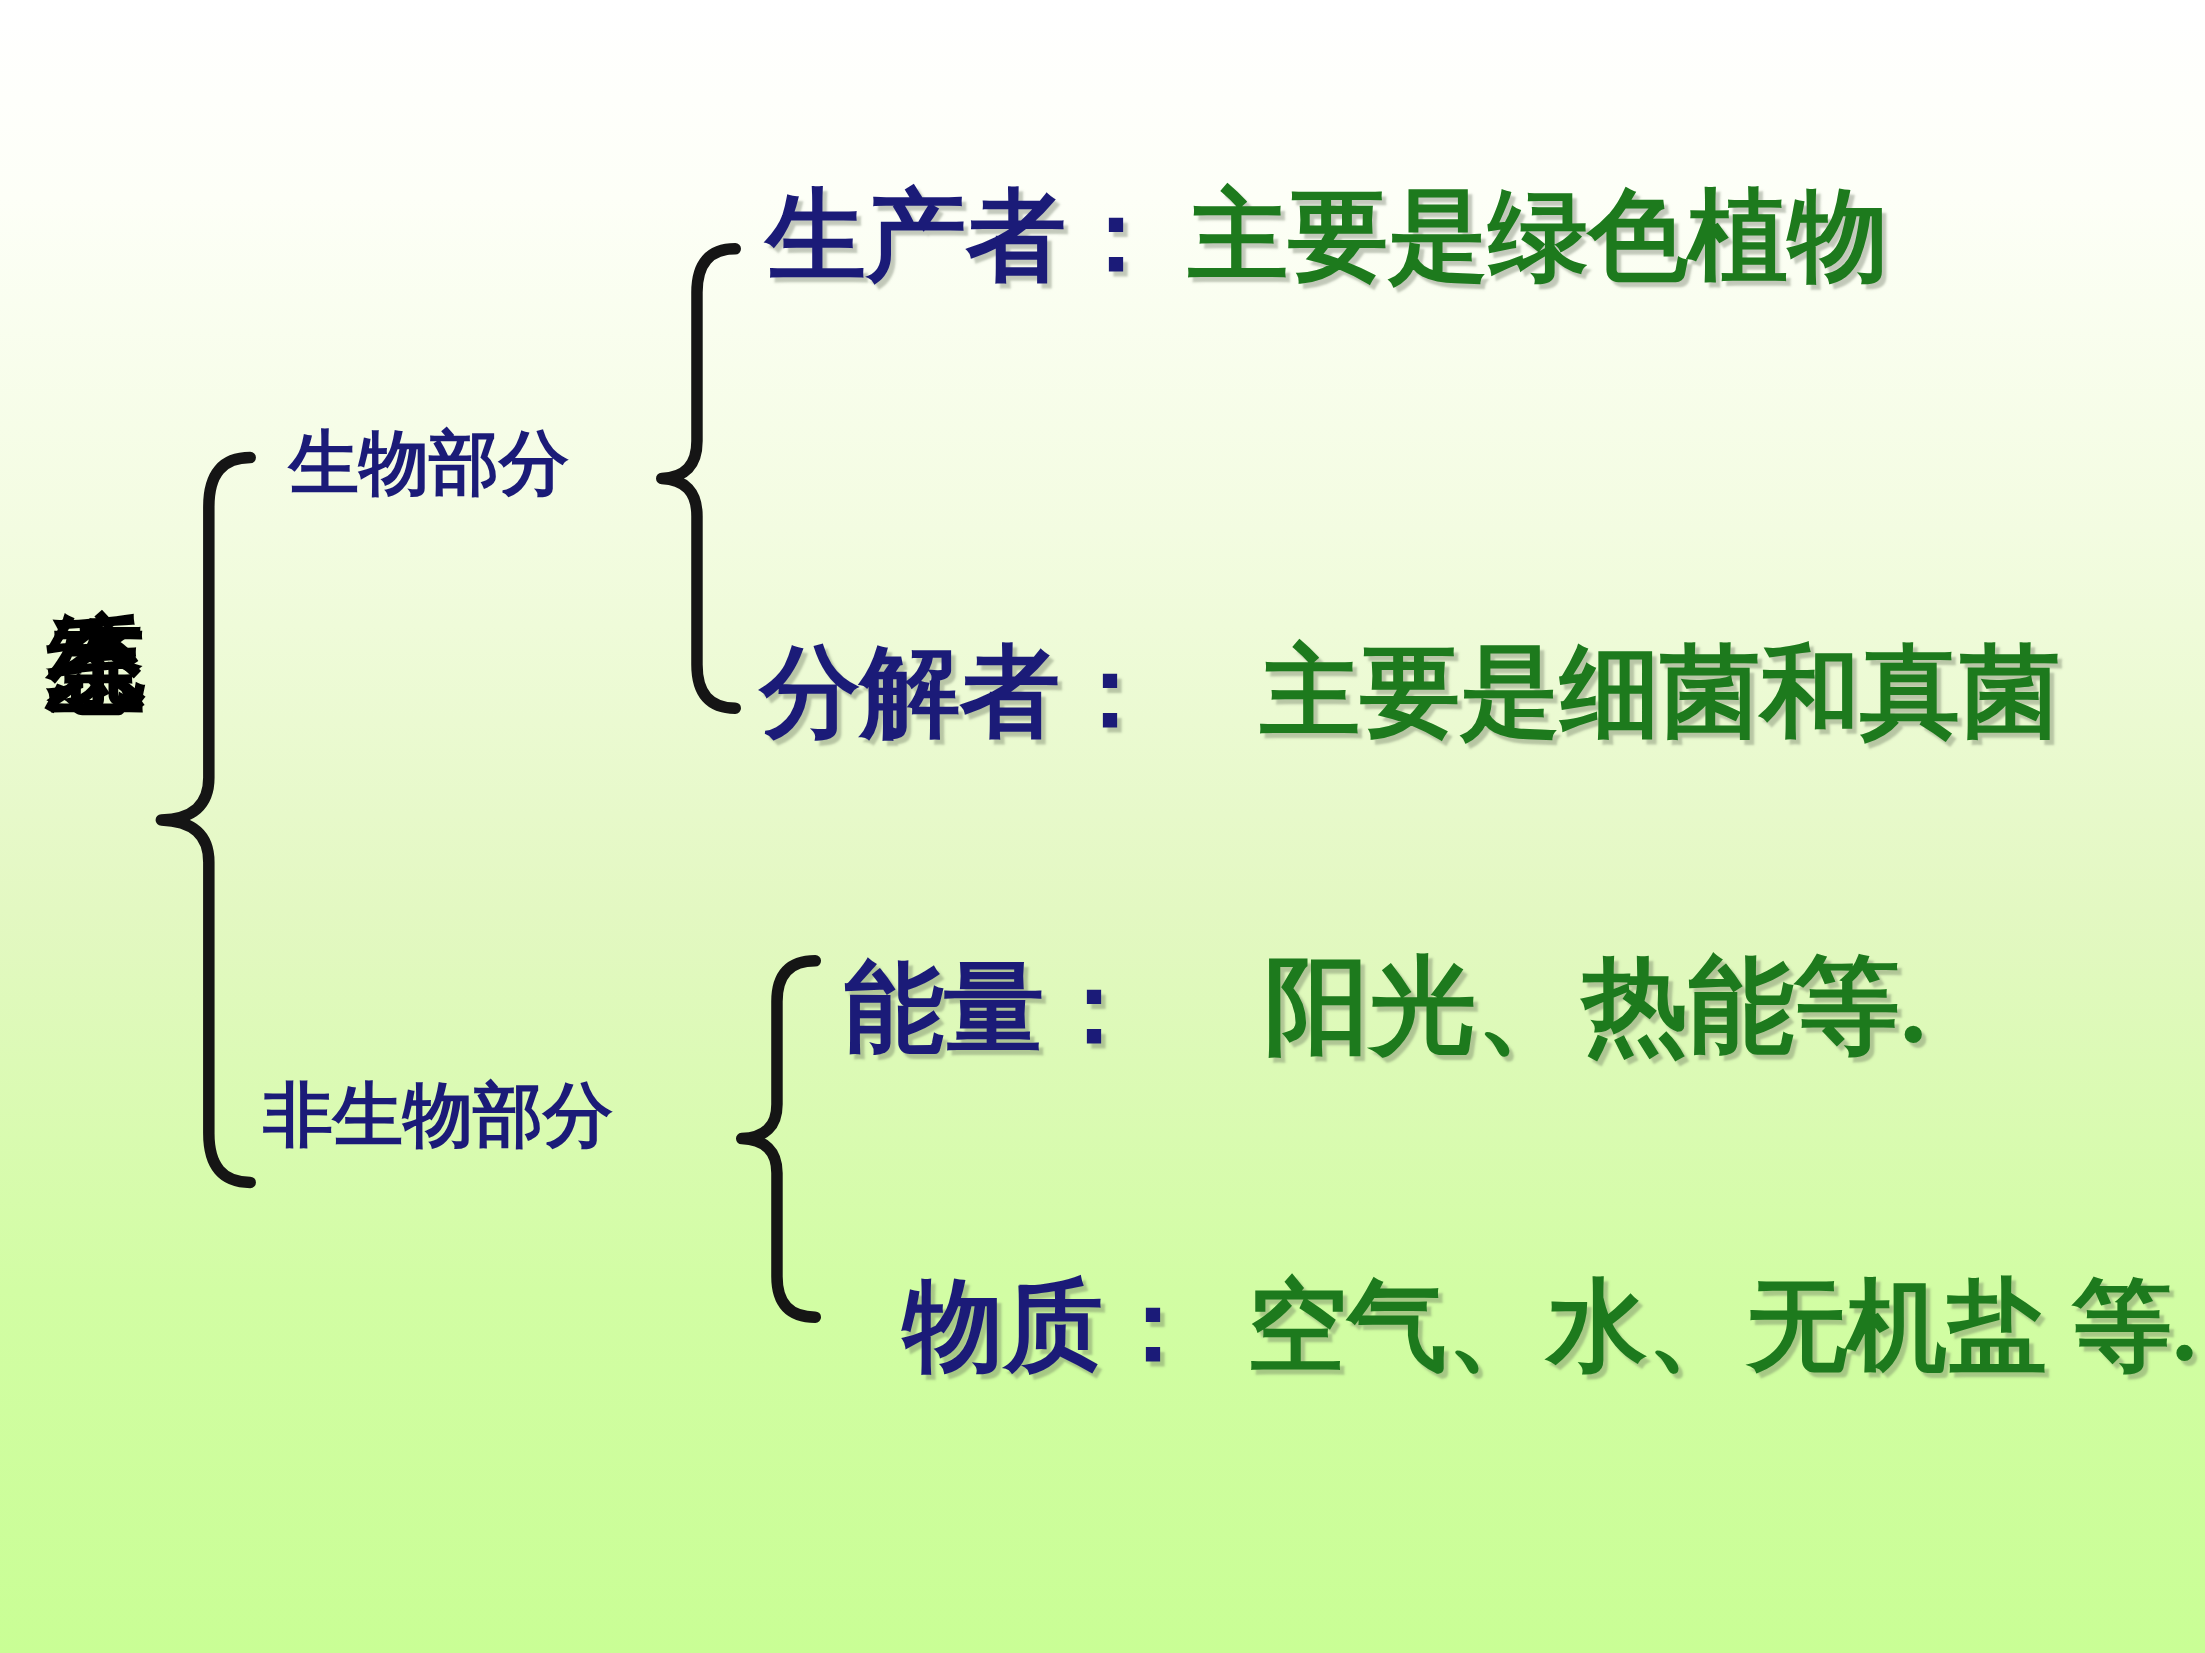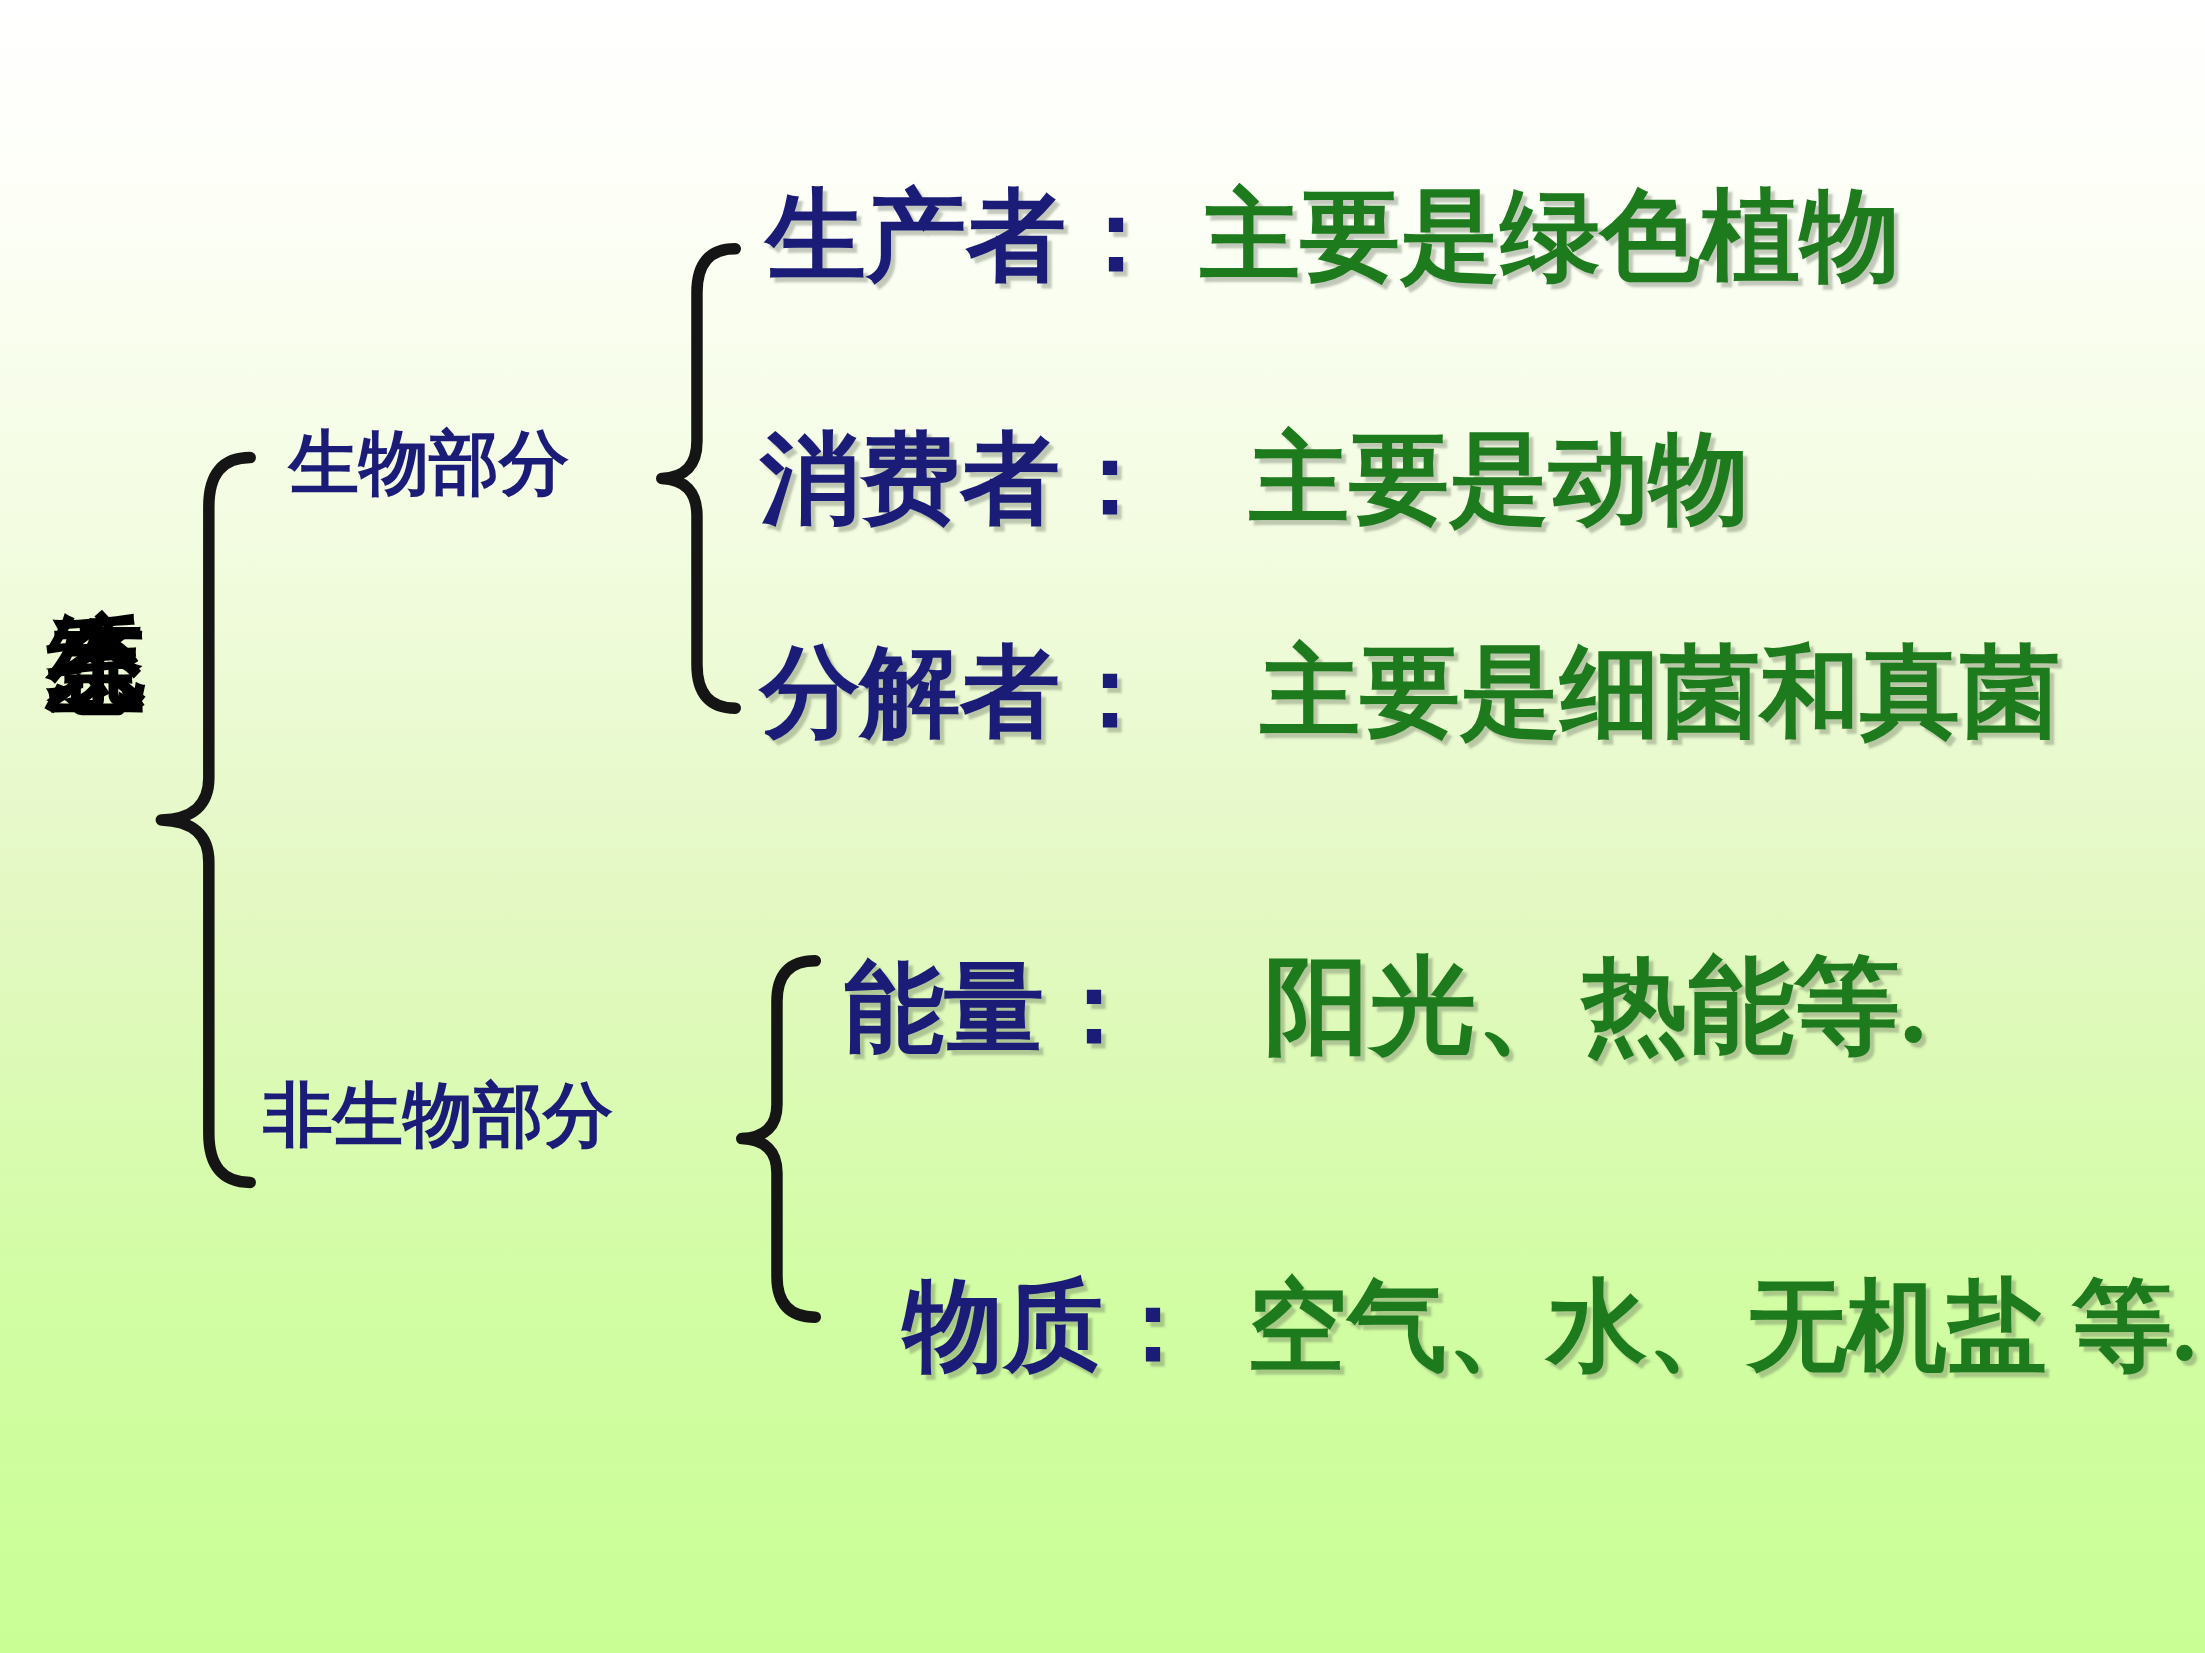--- a/index.html
+++ b/index.html
@@ -51,21 +51,21 @@
   }
   .row .desc {
     color: #1d7a1d;
     font-size: 100px;
   }
   .row.producers   { left: 766px; top: 187px; }
   .row.consumers   { left: 760px;  top: 430px; }
   .row.decomposers { left: 760px;  top: 643px; }
   .row.energy      { left: 844px; top: 954px; }
   .row.matter      { left: 871px; top: 1277px; margin-left: 32px; }
-  .row.producers   .desc { margin-left: 34px;  }
+  .row.producers   .desc { margin-left: 22px;  }
   .row.consumers   .desc { margin-left: 89px; }
   .row.decomposers .desc { margin-left: 100px; }
   .row.energy      .desc { margin-left: 120px; font-size: 106px; }
   .row.matter      .desc { margin-left: 44px;  }
   .brace { overflow: visible; }
   .brace path {
     fill: none;
     stroke: #151515;
     stroke-width: 15;
     stroke-linecap: round;
@@ -86,23 +86,20 @@
   <div class="abs branch-label biotic">生物部分</div>
 
   <svg class="abs brace" style="left:657px; top:245px;" width="83" height="467" viewBox="0 0 108 610">
     <path d="M 102 5 Q 52 5 52 62 L 52 256 Q 52 303 6 305 Q 52 307 52 354 L 52 548 Q 52 605 102 605"></path>
   </svg>
 
   <div class="abs row producers">
     <span class="term">生产者：</span><span class="desc">主要是绿色植物</span>
   </div>
 
-  <div class="abs row consumers">
-    <span class="term">消费者：</span><span class="desc">主要是动物</span>
-  </div>
 
   <div class="abs row decomposers">
     <span class="term">分解者：</span><span class="desc">主要是细菌和真菌</span>
   </div>
 
   <div class="abs branch-label abiotic">非生物部分</div>
 
   <svg class="abs brace" style="left:737px; top:957px;" width="83" height="364" viewBox="0 0 108 475">
     <path d="M 102 5 Q 52 5 52 58 L 52 192 Q 52 235 6 237 Q 52 239 52 282 L 52 417 Q 52 470 102 470"></path>
   </svg>

